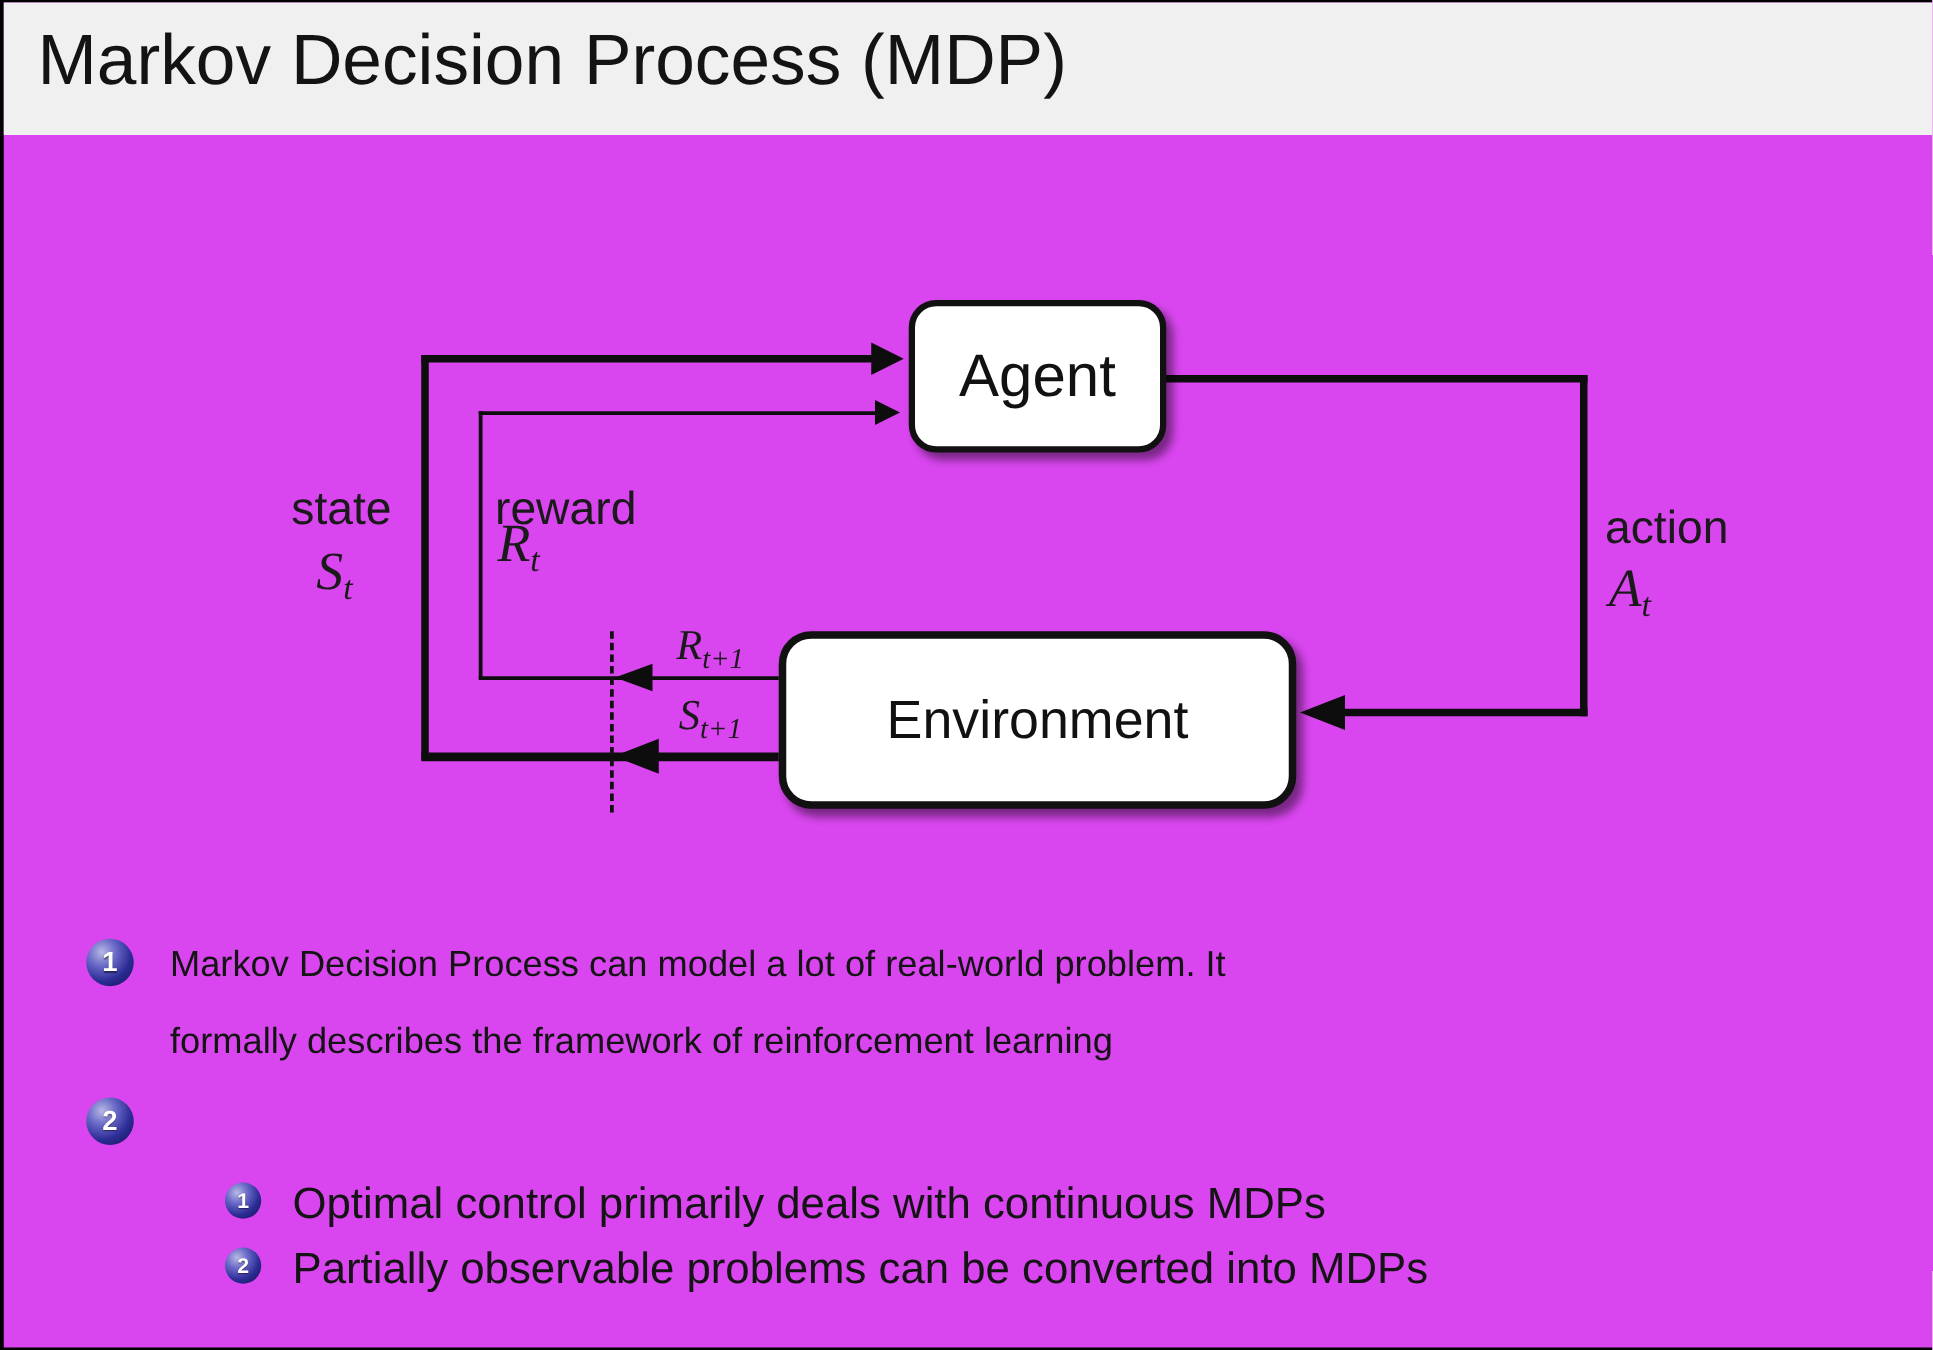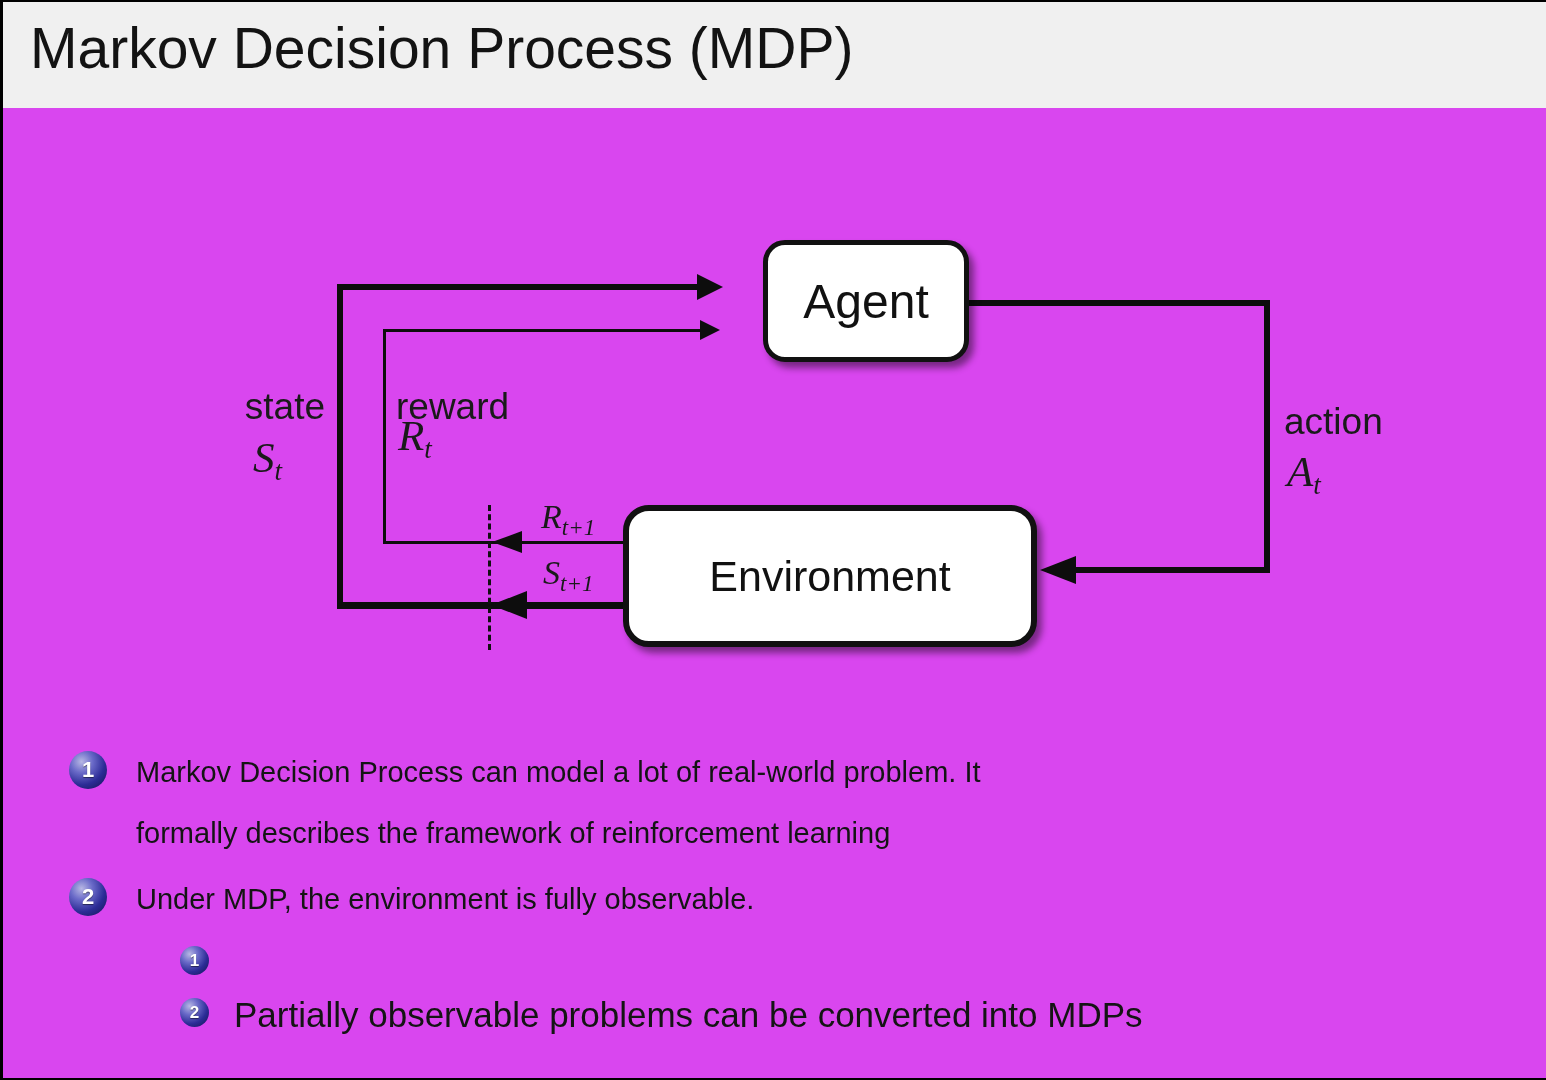--- a/index.html
+++ b/index.html
@@ -28,21 +28,21 @@
     color:#131313;letter-spacing:0px;
   }
 
   
   .diagram{position:absolute;left:0;top:0;width:1546px;height:1080px;}
   .box{
     position:absolute;background:#fff;border:5px solid #111;
     box-shadow:5px 6px 7px rgba(0,0,0,0.45);
     display:flex;align-items:center;justify-content:center;
   }
-  .agent-box{left:727px;top:240px;width:196px;height:112px;border-radius:22px;margin-left:36px;}
+  .agent-box{left:727px;top:240px;width:196px;height:112px;border-radius:22px;}
   .agent-box span{font-size:48px;color:#111;}
   .env-box{left:623px;top:505px;width:402px;height:130px;border-width:6px;border-radius:26px;}
   .env-box span{font-size:43px;color:#111;}
 
   .hline,.vline{position:absolute;background:#0d0d0d;}
   
   .state-top{left:337px;top:284px;width:366px;height:6px;}
   .state-left{left:337px;top:284px;width:6px;height:324px;}
   .state-bottom{left:337px;top:602px;width:286px;height:7px;}
   
@@ -69,21 +69,21 @@
   .ah-rnext{left:492px;top:531px;}
   .ah-snext{left:491px;top:591px;}
   .ah-action{left:1040px;top:556px;}
 
   .dlabel{position:absolute;color:#1a1a1a;text-align:right;}
   .dword{font-size:37px;font-family:"Liberation Sans",sans-serif;}
   .dmath{font-family:"Liberation Serif",serif;font-style:italic;font-size:43px;}
   .dmath .msub{font-size:27px;vertical-align:-8px;}
   .dmath-sm{font-family:"Liberation Serif",serif;font-style:italic;font-size:34px;}
   .dmath-sm .msub{font-size:23px;vertical-align:-7px;}
-  .lab-state{left:233px;top:386px;width:92px;text-align:right;}
+  .lab-state{left:233px;top:386px;width:92px;text-align:left;}
   .lab-st{left:253px;top:433px;}
   .lab-reward{left:396px;top:386px;}
   .lab-rt{left:398px;top:411px;}
   .lab-rnext{left:541px;top:498px;}
   .lab-snext{left:543px;top:554px;}
   .lab-action{left:1284px;top:401px;}
   .lab-at{left:1287px;top:447px;}
 
   
   .ball{
@@ -163,24 +163,24 @@
     <div class="dlabel dmath lab-at"><span>A</span><span class="msub">t</span></div>
   </div>
 
   <div class="ball ball-lg b1">1</div>
   <div class="btext btext-lg t1">
     <span>Markov Decision Process can model a lot of real-world problem. It</span>
     <span>formally describes the framework of reinforcement learning</span>
   </div>
 
   <div class="ball ball-lg b2">2</div>
-  <div class="btext btext-lg t2">
-    <span>Under MDP, the environment is fully observable.</span>
-  </div>
 
   <div class="ball ball-sm sb1">1</div>
+  <div class="btext btext-sm ts1">
+    <span>Optimal control primarily deals with continuous MDPs</span>
+  </div>
 
   <div class="ball ball-sm sb2">2</div>
   <div class="btext btext-sm ts2">
     <span>Partially observable problems can be converted into MDPs</span>
   </div>
 
 </div>
 
 </body></html>

